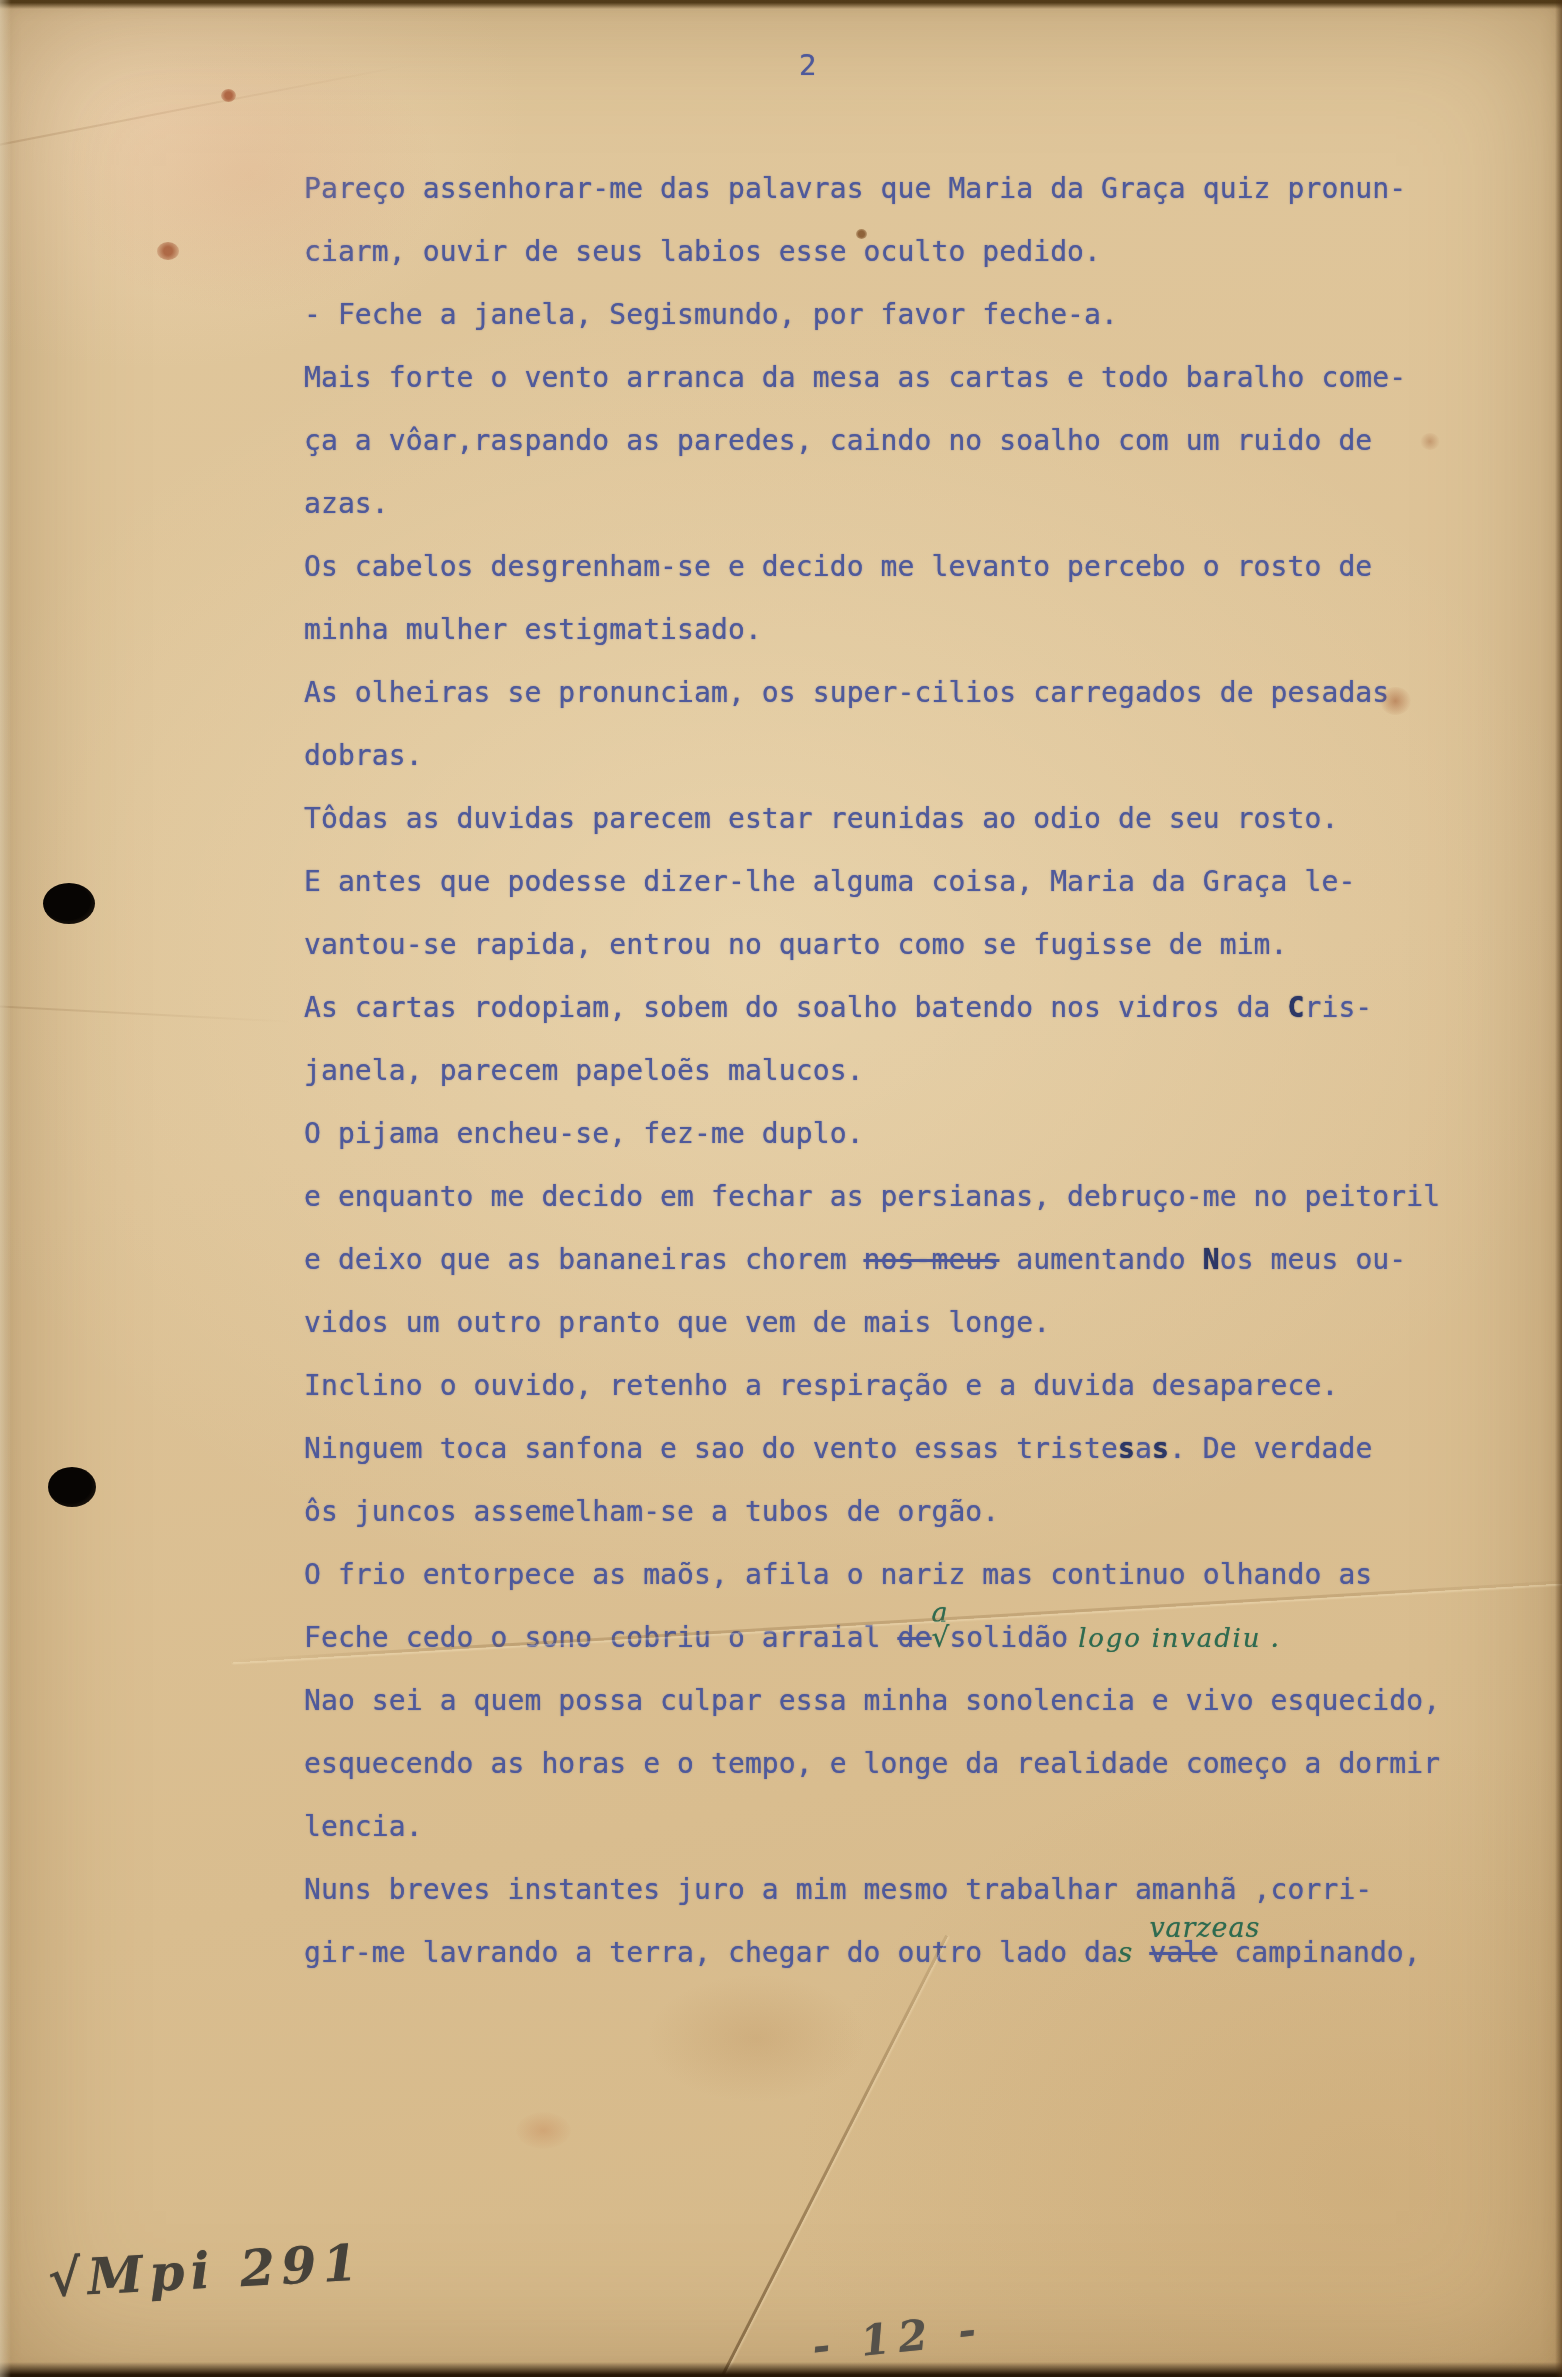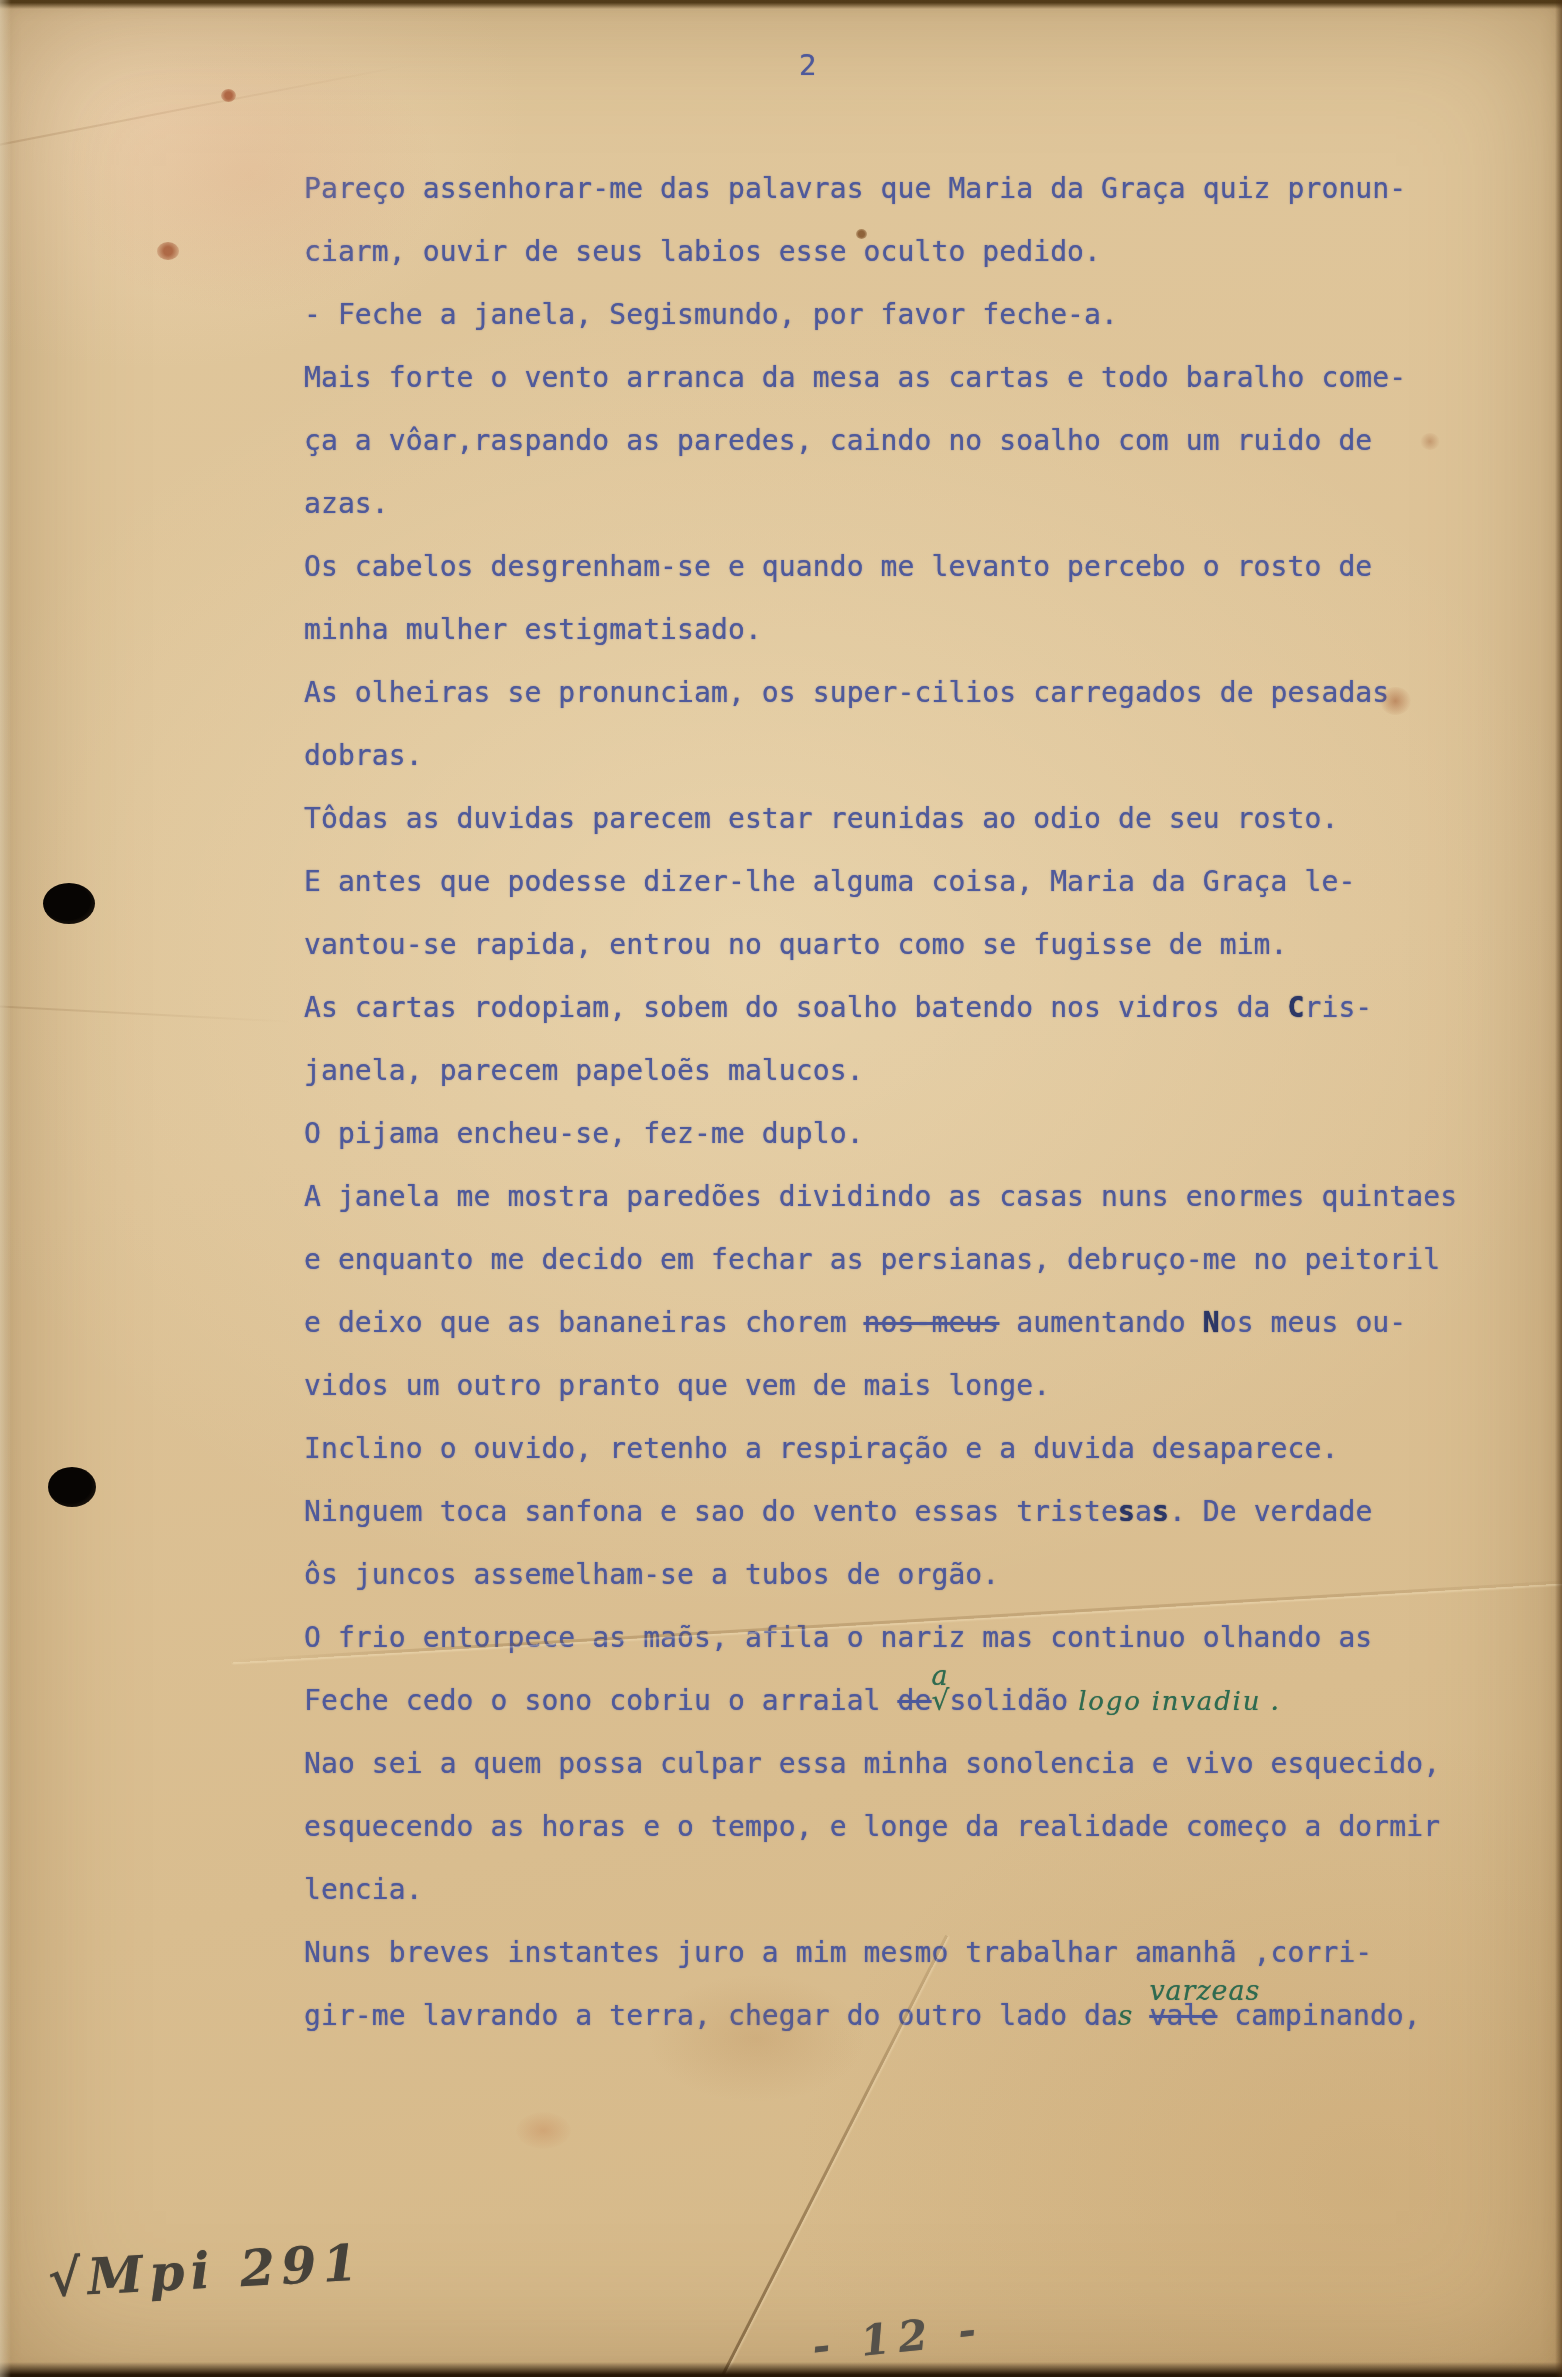--- a/index.html
+++ b/index.html
@@ -119,31 +119,30 @@
 
   <div class="pagenum-top">2</div>
 
   <div class="text-block">
       <div class="line"><span class="seg seg-t">Pareço assenhorar-me das palavras que Maria da Graça quiz pronun-</span></div>
       <div class="line"><span class="seg seg-t">ciarm, ouvir de seus labios esse oculto pedido.</span></div>
       <div class="line"><span class="seg seg-t">- Feche a janela, Segismundo, por favor feche-a.</span></div>
       <div class="line"><span class="seg seg-t">Mais forte o vento arranca da mesa as cartas e todo baralho come-</span></div>
       <div class="line"><span class="seg seg-t">ça a vôar,raspando as paredes, caindo no soalho com um ruido de</span></div>
       <div class="line"><span class="seg seg-t">azas.</span></div>
-      <div class="line"><span class="seg seg-t">Os cabelos desgrenham-se e quando me levanto percebo o rosto de</span></div>
+      <div class="line"><span class="seg seg-t">Os cabelos desgrenham-se e decido me levanto percebo o rosto de</span></div>
       <div class="line"><span class="seg seg-t">minha mulher estigmatisado.</span></div>
       <div class="line"><span class="seg seg-t">As olheiras se pronunciam, os super-cilios carregados de pesadas</span></div>
       <div class="line"><span class="seg seg-t">dobras.</span></div>
       <div class="line"><span class="seg seg-t">Tôdas as duvidas parecem estar reunidas ao odio de seu rosto.</span></div>
       <div class="line"><span class="seg seg-t">E antes que podesse dizer-lhe alguma coisa, Maria da Graça le-</span></div>
       <div class="line"><span class="seg seg-t">vantou-se rapida, entrou no quarto como se fugisse de mim.</span></div>
       <div class="line"><span class="seg seg-t">As cartas rodopiam, sobem do soalho batendo nos vidros da </span><span class="seg seg-b">C</span><span class="seg seg-t">ris-</span></div>
       <div class="line"><span class="seg seg-t">janela, parecem papeloẽs malucos.</span></div>
       <div class="line"><span class="seg seg-t">O pijama encheu-se, fez-me duplo.</span></div>
-      <div class="line"><span class="seg seg-t">A janela me mostra paredões dividindo as casas nuns enormes quintaes</span></div>
       <div class="line"><span class="seg seg-t">e enquanto me decido em fechar as persianas, debruço-me no peitoril</span></div>
       <div class="line"><span class="seg seg-t">e deixo que as bananeiras chorem </span><span class="seg seg-x">nos-meus</span><span class="seg seg-t"> aumentando </span><span class="seg seg-b">N</span><span class="seg seg-t">os meus ou-</span></div>
       <div class="line"><span class="seg seg-t">vidos um outro pranto que vem de mais longe.</span></div>
       <div class="line"><span class="seg seg-t">Inclino o ouvido, retenho a respiração e a duvida desaparece.</span></div>
       <div class="line"><span class="seg seg-t">Ninguem toca sanfona e sao do vento essas triste</span><span class="seg seg-b">s</span><span class="seg seg-t">a</span><span class="seg seg-b">s</span><span class="seg seg-t">. De verdade</span></div>
       <div class="line"><span class="seg seg-t">ôs juncos assemelham-se a tubos de orgão.</span></div>
       <div class="line"><span class="seg seg-t">O frio entorpece as maõs, afila o nariz mas continuo olhando as</span></div>
       <div class="line"><span class="seg seg-t">Feche cedo o sono cobriu o arraial </span><span class="seg seg-x">de</span><span class="seg seg-ga">a</span><span class="seg seg-g">√</span><span class="seg seg-t">solidão</span><span class="seg seg-gi"> logo invadiu</span><span class="seg seg-g"> .</span></div>
       <div class="line"><span class="seg seg-t">Nao sei a quem possa culpar essa minha sonolencia e vivo esquecido,</span></div>
       <div class="line"><span class="seg seg-t">esquecendo as horas e o tempo, e longe da realidade começo a dormir</span></div>

